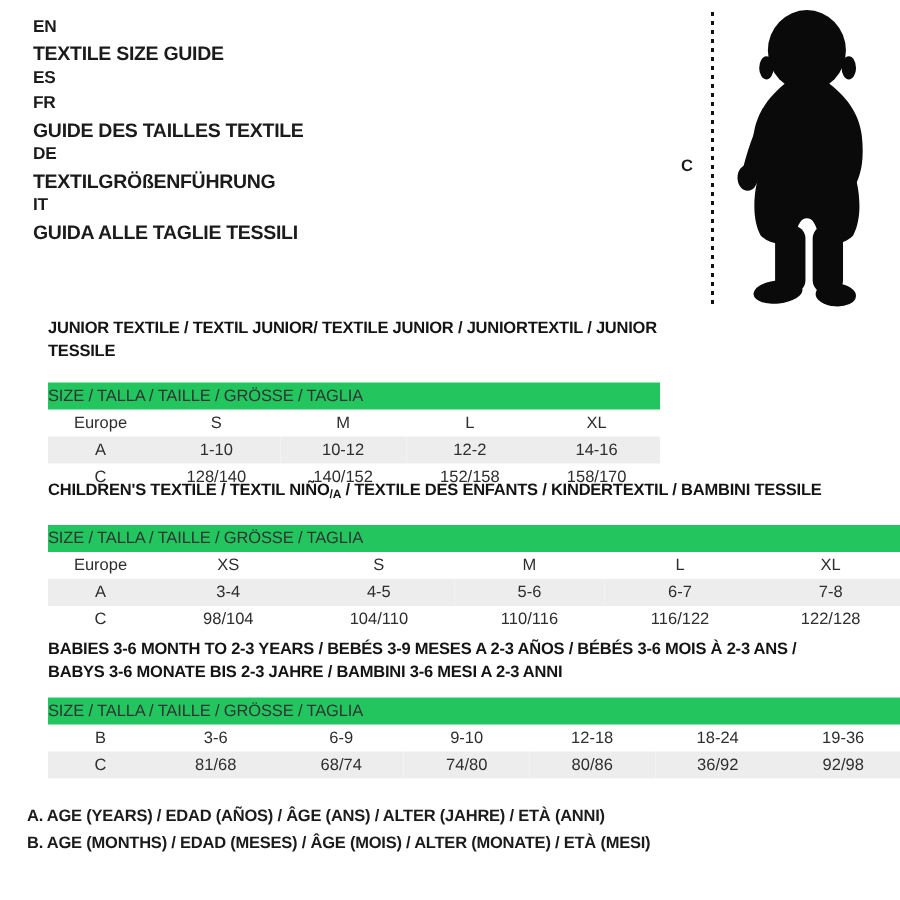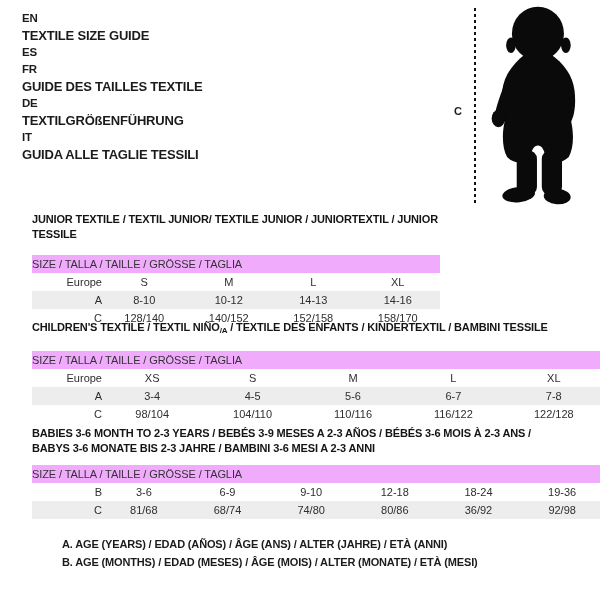--- a/index.html
+++ b/index.html
@@ -44,32 +44,32 @@
   .sec2 { top:320px; width:572px; }
   .sec3 { top:426px; width:572px; }
   .sec3 .sec-title { margin-bottom:9px; }
 
   table.size-table {
     width:100%; border-collapse:collapse; table-layout:fixed;
     font-size:11px; color:#2e2e2e;
   }
   table.size-table td { height:18px; padding:0; vertical-align:middle; }
   td.bar-cell {
-    background:#f0abfc; color:#333; padding-left:4px;
+    background:#22c55e; color:#333; padding-left:4px;
     letter-spacing:-0.1px;
   }
-  td.label-cell { text-align:right; padding-left:4px; }
+  td.label-cell { text-align:center; padding-left:4px; }
   td.data-cell { text-align:center; }
   tr.shaded td { background:#ededed; }
 
   
   .footnotes { position:absolute; left:18px; top:536px; }
   .footnote {
     font-size:11px; font-weight:bold; color:#1b1b1b;
-    letter-spacing:-0.15px; line-height:17.5px;margin-left:44px;
+    letter-spacing:-0.15px; line-height:17.5px;
   }
 </style>
 </head>
 <body>
 
 <div class="lang-list">
   <div class="lang-row">
     <span class="lang-code">EN</span>
     <span class="lang-label">TEXTILE SIZE GUIDE</span>
   </div>
@@ -134,23 +134,23 @@
     </tr>
     <tr>
       <td class="label-cell">Europe</td>
       <td class="data-cell">S</td>
       <td class="data-cell">M</td>
       <td class="data-cell">L</td>
       <td class="data-cell">XL</td>
     </tr>
     <tr class="shaded">
       <td class="label-cell">A</td>
-      <td class="data-cell">8-10</td>
+      <td class="data-cell">1-10</td>
       <td class="data-cell">10-12</td>
-      <td class="data-cell">14-13</td>
+      <td class="data-cell">12-2</td>
       <td class="data-cell">14-16</td>
     </tr>
     <tr>
       <td class="label-cell">C</td>
       <td class="data-cell">128/140</td>
       <td class="data-cell">140/152</td>
       <td class="data-cell">152/158</td>
       <td class="data-cell">158/170</td>
     </tr>
   </tbody>

